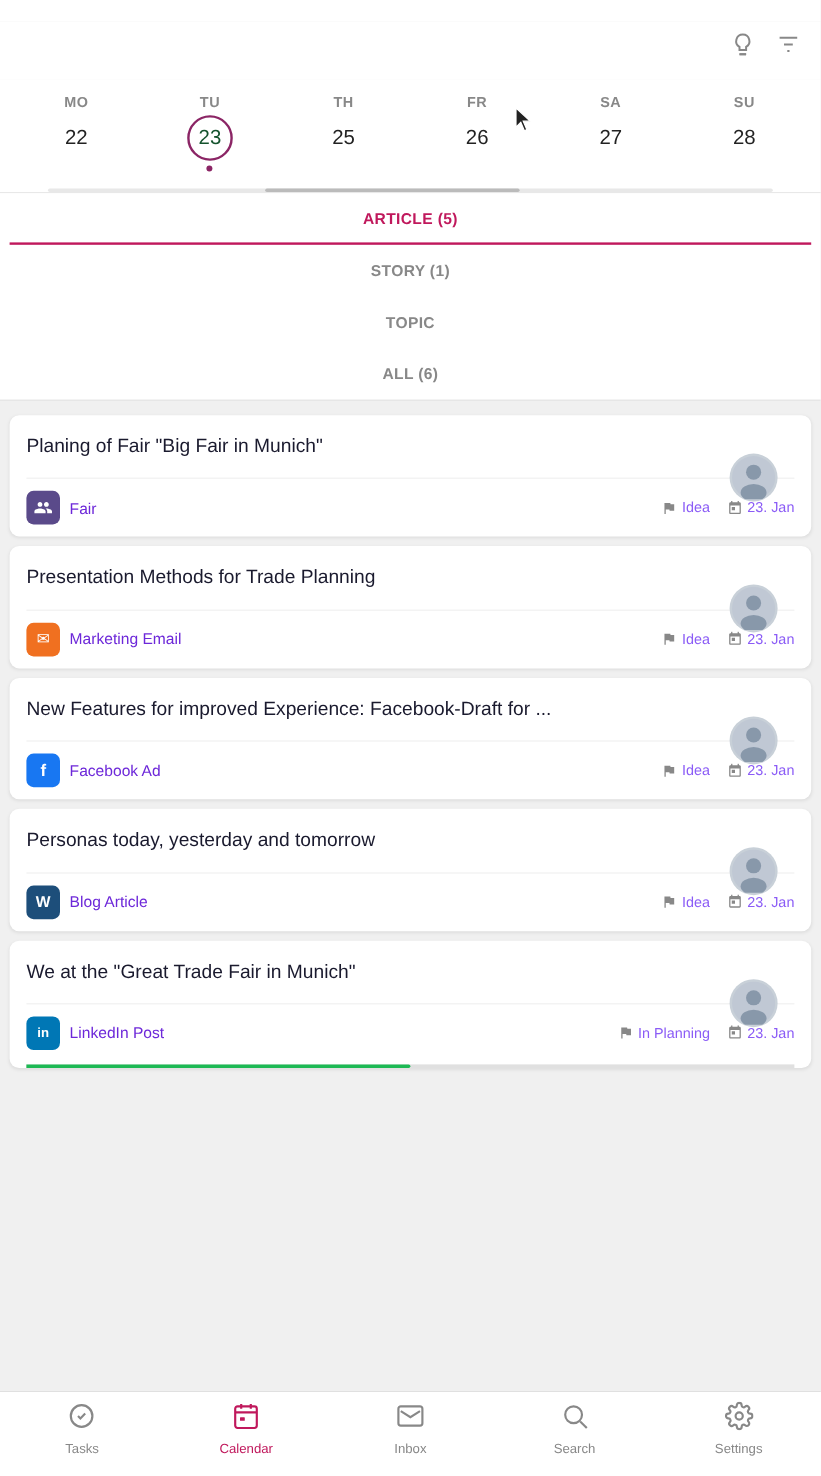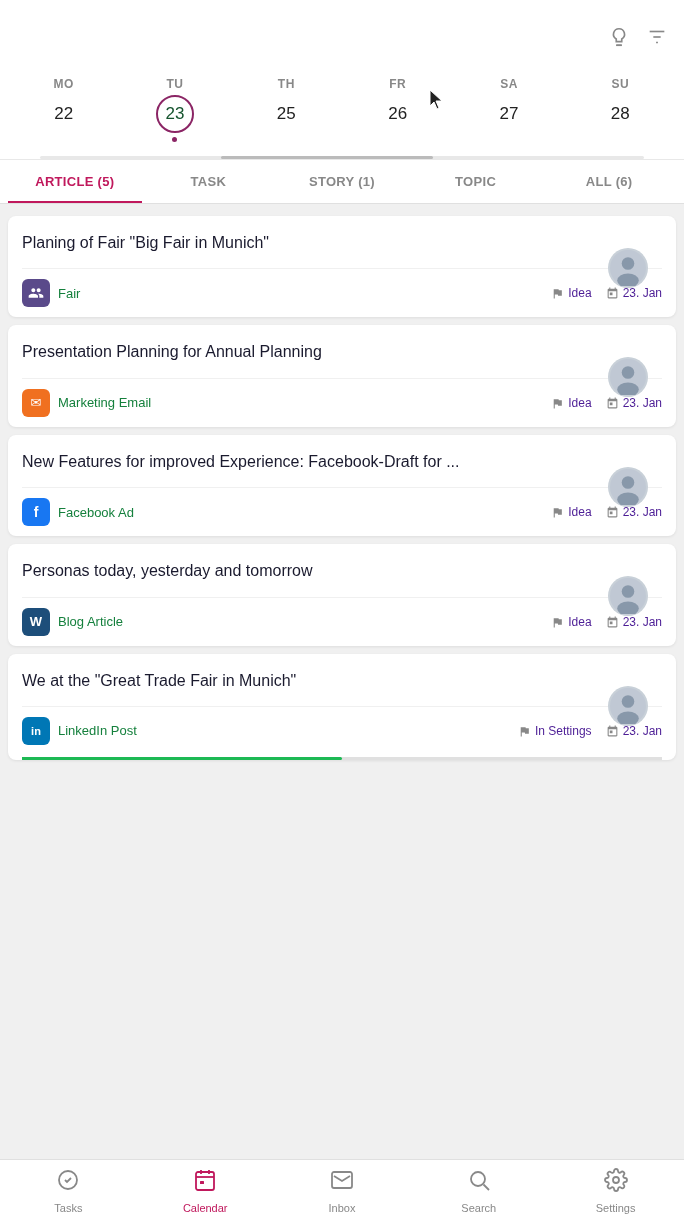--- a/index.html
+++ b/index.html
@@ -118,20 +118,21 @@
       background: #bbb;
       border-radius: 2px;
     }
 
     
     .tabs {
       background: #fff;
       display: flex;
       border-bottom: 1px solid #e0e0e0;
       padding: 0 8px;
+      flex-direction: column;
     }
     .tab {
       flex: 1;
       text-align: center;
       padding: 14px 4px;
       font-size: 13px;
       font-weight: 600;
       color: #888;
       cursor: pointer;
       position: relative;
@@ -215,35 +216,35 @@
       justify-content: center;
       font-size: 14px;
     }
     .tag-icon.fair { background: #5a4a8a; }
     .tag-icon.marketing { background: #f07020; }
     .tag-icon.facebook { background: #1877f2; }
     .tag-icon.wordpress { background: #1d4e7a; }
     .tag-icon.linkedin { background: #0077b5; }
     .tag-label {
       font-size: 13px;
-      color: #15803d;
+      color: #6d28d9;
       font-weight: 400;
       text-align: center;
     }
     .card-meta {
       display: flex;
       align-items: center;
       gap: 14px;
     }
     .meta-badge {
       display: flex;
-      align-items: flex-end;
+      align-items: center;
       gap: 4px;
       font-size: 12px;
-      color: #4c1d95;
+      color: #8b5cf6;
     }
     .meta-badge svg {
       width: 13px;
       height: 13px;
       fill: #888;
     }
 
     
     .card-progress {
       height: 3px;
@@ -367,21 +368,20 @@
         <div class="day-dot invisible"></div>
       </div>
     </div>
   <div class="calendar-scroll-indicator">
     <div class="calendar-scroll-thumb"></div>
   </div>
 </div>
 
 <div class="tabs" id="tabs-container">
     <div class="tab active">ARTICLE (5)</div>
-    <div class="tab">TASK</div>
     <div class="tab">STORY (1)</div>
     <div class="tab">TOPIC</div>
     <div class="tab">ALL (6)</div>
   </div>
 
 <div class="content-list" id="content-list">
     <div class="card">
     <div class="card-top">
       <div class="card-title">Planing of Fair "Big Fair in Munich"</div>
       <div class="card-avatar">
@@ -413,21 +413,21 @@
               <path d="M19 3h-1V1h-2v2H8V1H6v2H5c-1.1 0-2 .9-2 2v14c0 1.1.9 2 2 2h14c1.1 0 2-.9 2-2V5c0-1.1-.9-2-2-2zm0 16H5V8h14v11zM7 10h5v5H7z"></path>
             </svg>
           <span>23. Jan</span>
         </div>
       </div>
     </div>
 
   </div>
     <div class="card">
     <div class="card-top">
-      <div class="card-title">Presentation Planning for Annual Planning</div>
+      <div class="card-title">Presentation Methods for Trade Planning</div>
       <div class="card-avatar">
         <svg viewBox="0 0 40 40" xmlns="http://www.w3.org/2000/svg">
           <circle cx="20" cy="20" r="20" fill="#c0c8d4"></circle>
           <circle cx="20" cy="15" r="7" fill="#8898aa"></circle>
           <ellipse cx="20" cy="34" rx="12" ry="8" fill="#8898aa"></ellipse>
         </svg>
       </div>
     </div>
     <div class="card-footer">
       <div class="card-tag">
@@ -539,21 +539,21 @@
         <div class="tag-icon linkedin">
           <span style="color:white;font-size:11px;font-weight:700;">in</span>
         </div>
         <span class="tag-label">LinkedIn Post</span>
       </div>
       <div class="card-meta">
         <div class="meta-badge">
           <svg viewBox="0 0 24 24" width="13" height="13" fill="#888">
               <path d="M14.4 6L14 4H5v17h2v-7h5.6l.4 2h7V6z"></path>
             </svg>
-          <span>In Settings</span>
+          <span>In Planning</span>
         </div>
         <div class="meta-badge">
           <svg viewBox="0 0 24 24" width="13" height="13" fill="#888">
               <path d="M19 3h-1V1h-2v2H8V1H6v2H5c-1.1 0-2 .9-2 2v14c0 1.1.9 2 2 2h14c1.1 0 2-.9 2-2V5c0-1.1-.9-2-2-2zm0 16H5V8h14v11zM7 10h5v5H7z"></path>
             </svg>
           <span>23. Jan</span>
         </div>
       </div>
     </div>
     <div class="card-progress">

